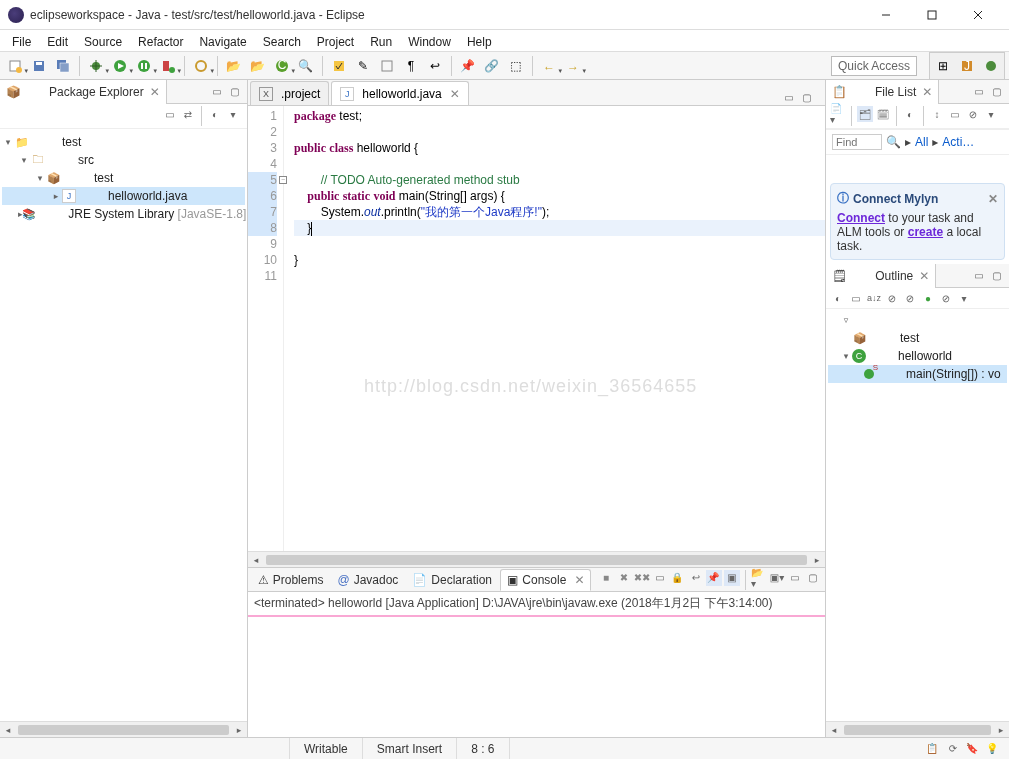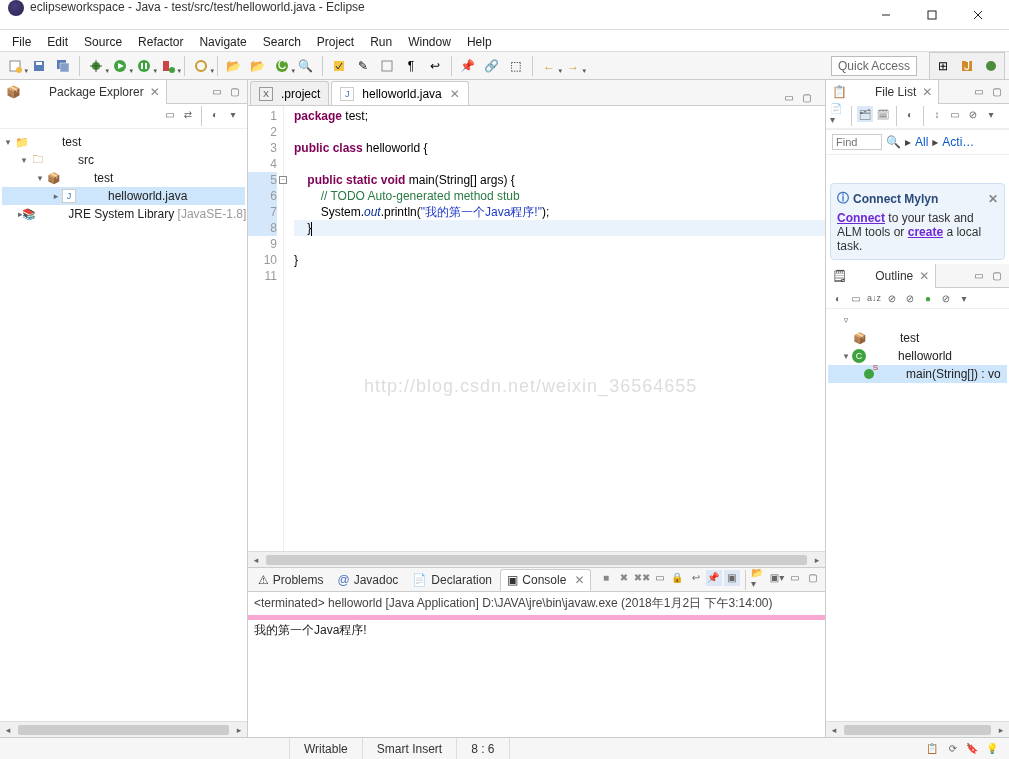--- a/index.html
+++ b/index.html
@@ -1,17 +1,17 @@
 <!DOCTYPE html>
 <html><head>
 <meta charset="utf-8">
 <style>
 * { box-sizing: border-box; margin: 0; padding: 0; font-family: "Segoe UI", Tahoma, sans-serif; font-size: 12px; }
 body { background: #f0f0f0; width: 1009px; height: 759px; overflow: hidden; display: flex; flex-direction: column; }
-.titlebar { display: flex; height: 30px; background: #fff; border-bottom: 1px solid #ddd; padding: 0 8px; }
+.titlebar { display: flex; align-items: center; height: 30px; background: #fff; border-bottom: 1px solid #ddd; padding: 0 8px; }
 .titlebar .icon { width: 16px; height: 16px; margin-right: 6px; background: radial-gradient(circle at 40% 40%, #4a3d7a, #2b2150); border-radius: 50%; }
 .titlebar .title { flex: 1; color: #333; }
 .titlebar .winbtns { display: flex; gap: 0; }
 .titlebar .winbtns div { width: 46px; height: 30px; display: flex; align-items: center; justify-content: center; cursor: pointer; }
 .menubar { display: flex; height: 22px; background: #fff; border-bottom: 1px solid #ddd; padding-left: 4px; align-items: flex-end; }
 .menubar .menu { padding: 2px 8px; cursor: pointer; color: #222; }
 .toolbar { display: flex; height: 28px; background: #f6f6f6; border-bottom: 1px solid #ccc; align-items: center; padding: 0 4px; gap: 2px; }
 .tbtn { width: 22px; height: 22px; display: flex; align-items: center; justify-content: center; cursor: pointer; border-radius: 2px; position: relative; }
 .tbtn .drop { position: absolute; right: -2px; bottom: 2px; font-size: 7px; color: #555; }
 .tsep { width: 1px; height: 20px; background: #ccc; margin: 0 3px; }
@@ -48,32 +48,32 @@
 .ed-tab .close { color: #888; cursor: pointer; margin-left: 4px; }
 .editor-area { flex: 1; display: flex; background: #fff; min-height: 0; position: relative; }
 .gutter { width: 36px; background: #fff; border-right: 1px solid #eee; font-family: Consolas, monospace; font-size: 12px; color: #999; text-align: right; padding-right: 6px; padding-top: 2px; }
 .gutter .ln { height: 16px; line-height: 16px; }
 .gutter .ln.mark { position: relative; background: #d4e7fb; }
 .gutter .ln .fold { position: absolute; right: -10px; top: 4px; width: 8px; height: 8px; border: 1px solid #888; background: #fff; font-size: 7px; line-height: 6px; text-align: center; }
 .margin2 { width: 10px; background: #fff; }
 .code { flex: 1; font-family: Consolas, monospace; font-size: 12px; padding-top: 2px; overflow: auto; position: relative; }
 .code .line { height: 16px; line-height: 16px; white-space: pre; }
 .code .line.hl { background: #eaf2fc; }
-.kw { color: #7f0055; font-weight: bold; }
+.kw { color: #7f0055; font-weight: bold; font-family: Liberation Serif, serif; }
 .cm { color: #2a7a43; }
 .str { color: #1e3ac6; }
 .sfld { color: #0b2fa0; font-style: italic; }
 .watermark { position: absolute; top: 270px; left: 70px; color: #ddd; font-size: 18px; letter-spacing: 1px; pointer-events: none; }
 .editor-hscroll { height: 16px; background: #f0f0f0; border-top: 1px solid #ddd; }
 .bottom-pane { height: 170px; border-top: 1px solid #ccc; display: flex; flex-direction: column; }
 .btabs { display: flex; align-items: center; height: 24px; background: #f6f6f6; border-bottom: 1px solid #ccc; gap: 2px; padding-left: 4px; }
 .btab { display: flex; align-items: center; gap: 4px; padding: 2px 6px; cursor: pointer; color: #333; height: 22px; }
 .btab.active { background: #fff; border: 1px solid #ccc; border-bottom-color: #fff; border-radius: 3px 3px 0 0; }
 .btabs-right { margin-left: auto; display: flex; gap: 2px; padding-right: 4px; }
-.console-head { padding: 3px 6px; color: #444; border-bottom: 5px solid #f9a8d4; background: #fff; }
+.console-head { padding: 3px 6px; color: #444; border-bottom: 2px solid #f9a8d4; background: #fff; }
 .console-body { flex: 1; background: #fff; padding: 2px 6px; font-family: "Microsoft YaHei", sans-serif; color: #222; overflow: auto; }
 .right-pane { width: 184px; display: flex; flex-direction: column; border-left: 1px solid #ccc; min-height: 0; }
 .find-row { display: flex; align-items: center; gap: 4px; padding: 4px 6px; border-top: 1px solid #eee; border-bottom: 1px solid #eee; background: #fff; }
 .find-row input { width: 50px; border: 1px solid #ccc; padding: 1px 3px; font-size: 11px; }
 .mylyn { background: #eef4fb; border: 1px solid #cfe0f2; border-radius: 4px; margin: 4px; padding: 6px; }
 .mylyn .hd { display: flex; align-items: center; gap: 4px; font-weight: bold; color: #2a4a7a; }
 .mylyn .bd { color: #333; margin-top: 4px; }
 .mylyn a { color: #6d28d9; text-decoration: underline; cursor: pointer; font-weight: bold; }
 .outline-body { flex: 1; overflow: auto; background: #fff; padding: 2px; }
 .outline-tb { display: flex; gap: 2px; padding: 2px 4px; border-bottom: 1px solid #eee; flex-wrap: wrap; }
@@ -320,22 +320,22 @@
         <div class="ln">9</div>
           <div class="ln">10</div>
           <div class="ln">11</div>
       </div>
       <div class="margin2"></div>
       <div class="code">
         <div class="line"><span class="kw">package</span><span> test;</span></div>
         <div class="line"></div>
         <div class="line"><span class="kw">public</span><span> </span><span class="kw">class</span><span> helloworld {</span></div>
         <div class="line"></div>
+        <div class="line"><span>        </span><span class="cm">// TODO Auto-generated method stub</span></div>
         <div class="line"><span>    </span><span class="kw">public</span><span> </span><span class="kw">static</span><span> </span><span class="kw">void</span><span> main(String[] args) {</span></div>
-        <div class="line"><span>        </span><span class="cm">// TODO Auto-generated method stub</span></div>
         <div class="line"><span>        System.</span><span class="sfld">out</span><span>.println(</span><span class="str">"我的第一个Java程序!"</span><span>);</span></div>
         <div class="line hl"><span>    }</span><span style="border-left:1px solid #000;height:14px;display:inline-block;vertical-align:middle"></span></div>
         <div class="line"></div>
         <div class="line"><span>}</span></div>
         <div class="line"></div>
         <div class="watermark">http://blog.csdn.net/weixin_36564655</div>
       </div>
     </div>
     <div class="editor-hscroll scrollbar-h">
         <span class="arrow l">◂</span>
@@ -371,23 +371,20 @@
           <div class="mini-icon" style="background:#dde8f7">📌</div>
           <div class="mini-icon" style="background:#dde8f7">▣</div>
           <div class="tsep"></div>
           <div class="mini-icon">📂▾</div>
           <div class="mini-icon">▣▾</div>
           <div class="mini-icon">▭</div>
           <div class="mini-icon">▢</div>
         </div>
       </div>
       <div class="console-head">&lt;terminated&gt; helloworld [Java Application] D:\JAVA\jre\bin\javaw.exe (2018年1月2日 下午3:14:00)</div>
-      <div class="console-body">
-        <div>我的第一个Java程序!</div>
-      </div>
     </div>
   </div>
 
   <div class="right-pane">
     <div class="view-titlebar">
       <div class="view-tab">
         <span>📋</span>
         <span class="lbl">File List</span>
         <span class="close" style="color:#888;margin-left:2px">✕</span>
       </div>

